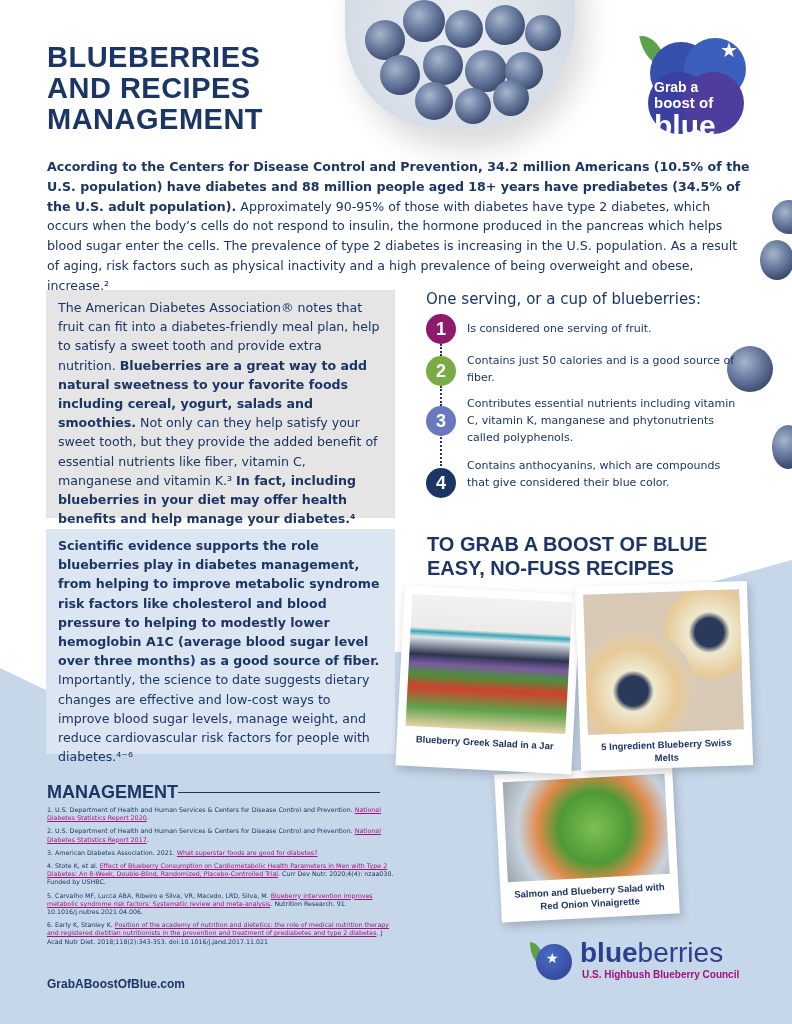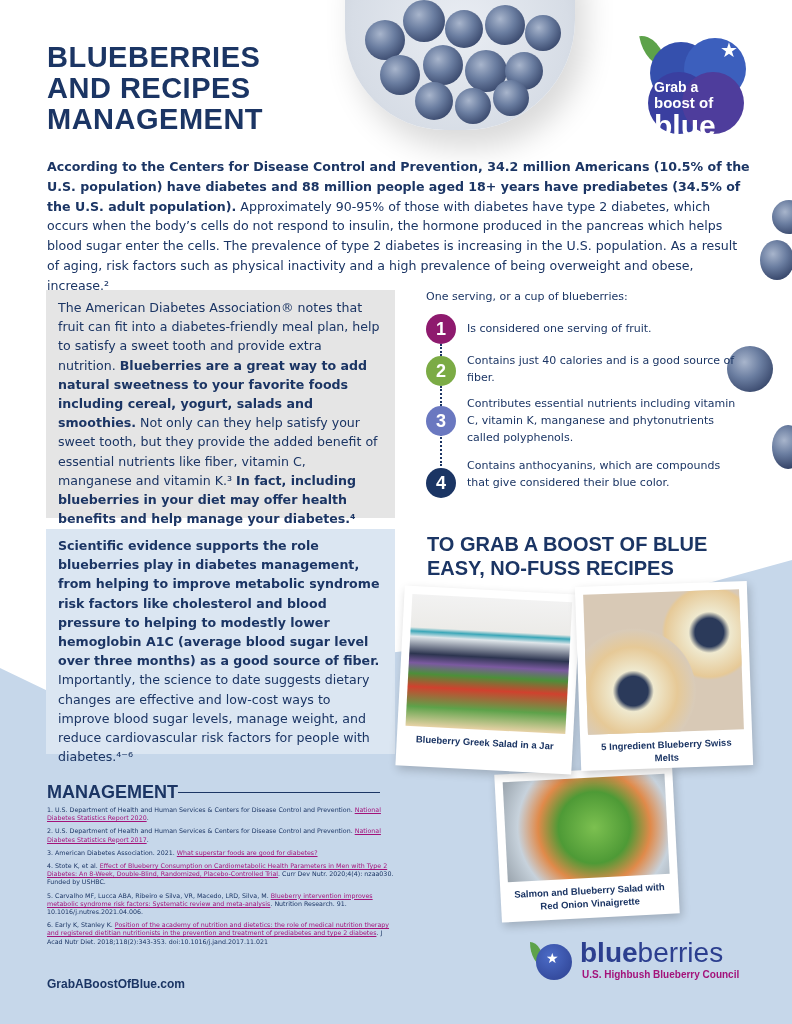--- a/index.html
+++ b/index.html
@@ -15,21 +15,21 @@
   .logo .leaf { position: absolute; left: 2px; top: 0px; width: 22px; height: 34px; background: #5da24a; border-radius: 0 100% 0 100%; transform: rotate(-10deg); }
   .logo .txt { position: absolute; left: 14px; top: 14px; width: 90px; color: #fff; font-family: "Liberation Sans", sans-serif; font-weight: 700; text-align: left; margin-top: 32px; }
   .logo .l1 { font-size: 14px; line-height: 15px; }
   .logo .l2 { font-size: 15px; line-height: 16px; }
   .logo .l3 { font-size: 30px; line-height: 30px; }
   .logo .star { position: absolute; right: 10px; top: 4px; color: #fff; font-size: 20px; }
   .intro { position: absolute; left: 47px; top: 157px; width: 705px; font-size: 12.6px; line-height: 19.8px; color: #1b3564; }
   .intro b { font-weight: 700; }
   .box1 { position: absolute; left: 46px; top: 290px; width: 349px; height: 228px; background: #e5e5e5; padding: 8px 12px 0 12px; font-size: 12.6px; line-height: 19.2px; }
   .box2 { position: absolute; left: 46px; top: 529px; width: 349px; height: 225px; background: #dbe6f2; padding: 7px 12px 0 12px; font-size: 12.6px; line-height: 19.2px; }
-  .serving-head { position: absolute; left: 426px; top: 290px; font-size: 11px; color: #1b3564; }
+  .serving-head { position: absolute; left: 426px; top: 290px; font-size: 15px; color: #1b3564; }
   .step { position: absolute; left: 426px; display: flex; align-items: flex-start; }
   .step .num { width: 30px; height: 30px; border-radius: 50%; color: #fff; font-family: "Liberation Sans", sans-serif; font-weight: 700; font-size: 18px; display: flex; align-items: center; justify-content: center; flex: 0 0 30px; }
   .step .txt { margin-left: 11px; font-size: 11px; line-height: 17px; width: 270px; color: #1b3564; }
   .dots { position: absolute; left: 440px; width: 2px; border-left: 2px dotted #1b3564; }
   .recipes-head { position: absolute; left: 427px; top: 532px; font-family: "Liberation Sans", sans-serif; font-weight: 700; font-size: 20px; line-height: 24px; color: #1b3564; }
   .polaroid { position: absolute; background: #fff; box-shadow: 2px 4px 10px rgba(0,0,0,0.2); padding: 8px 8px 0 8px; }
   .polaroid .photo { width: 100%; }
   .polaroid .cap { text-align: center; font-family: "Liberation Sans", sans-serif; font-weight: 700; font-size: 9.5px; line-height: 13px; color: #1b3564; padding-top: 6px; }
   .refs-head { position: absolute; left: 47px; top: 782px; font-family: "Liberation Sans", sans-serif; font-weight: 700; font-size: 18px; color: #1b3564; }
   .refs-rule { position: absolute; left: 178px; top: 792px; width: 202px; border-top: 1px solid #1b3564; }
@@ -105,21 +105,21 @@
   <div class="dots" style="top:344px;height:12px"></div>
   <div class="dots" style="top:386px;height:20px"></div>
   <div class="dots" style="top:434px;height:32px"></div>
 
   <div class="step" style="top:314px">
     <div class="num" style="background:#8e1a6e">1</div>
     <div class="txt" style="padding-top:6px">Is considered one serving of fruit.</div>
   </div>
   <div class="step" style="top:356px">
     <div class="num" style="background:#7bab45">2</div>
-    <div class="txt" style="margin-top:-4px">Contains just 40 calories and is a good source of fiber.</div>
+    <div class="txt" style="margin-top:-4px">Contains just 50 calories and is a good source of fiber.</div>
   </div>
   <div class="step" style="top:406px">
     <div class="num" style="background:#6a78c0">3</div>
     <div class="txt" style="margin-top:-11px">Contributes essential nutrients including vitamin C, vitamin K, manganese and phytonutrients called polyphenols.</div>
   </div>
   <div class="step" style="top:468px">
     <div class="num" style="background:#1b3564">4</div>
     <div class="txt" style="margin-top:-11px">Contains anthocyanins, which are compounds that give considered their blue color.</div>
   </div>
 

